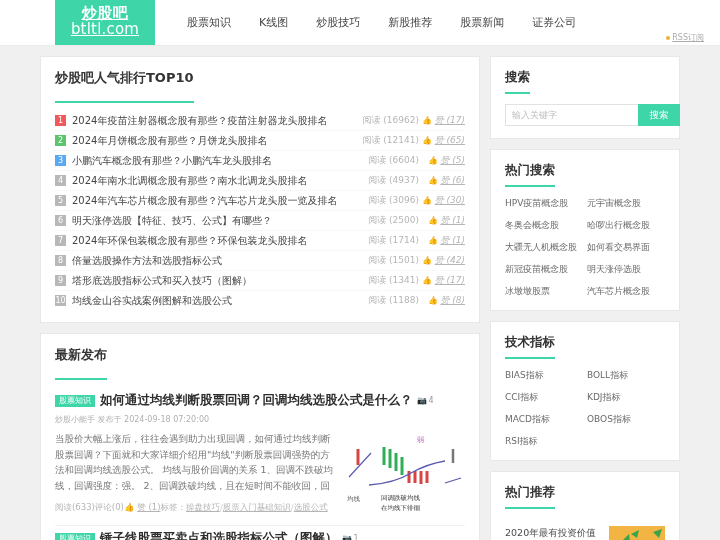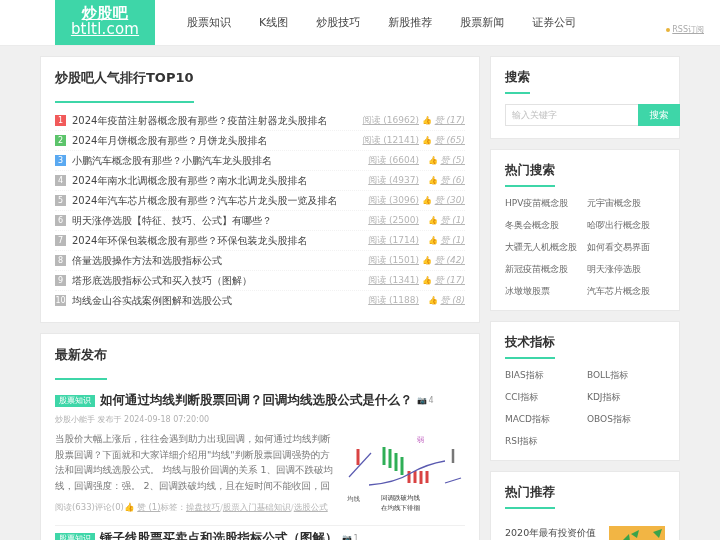--- a/index.html
+++ b/index.html
@@ -40,21 +40,21 @@
   .nav a {
     color: #444;
     font-size: 11px;
     text-decoration: none;
     padding: 0 14px;
     white-space: nowrap;
   }
   .rss {
     position: absolute;
     right: 16px;
-    top: 24px;
+    top: 32px;
     font-size: 8px;
     color: #aaa;
     display: flex;
     align-items: center;
     gap: 2px;
   }
   .rss-dot {
     width: 4px; height: 4px; border-radius: 50%;
     background: #e8b339; display: inline-block;
   }
@@ -113,21 +113,20 @@
     overflow: hidden;
     text-overflow: ellipsis;
     text-decoration: none;
   }
   .rank-meta {
     flex: none;
     color: #b5b5b5;
     font-size: 9px;
     width: 62px;
     text-align: right;
-    text-decoration: underline;
   }
   .rank-like {
     flex: none;
     color: #b5b5b5;
     font-size: 9px;
     width: 46px;
     text-align: right;
     display: flex; align-items: center; justify-content: flex-end; gap: 2px;
   }
   .rank-like u { text-decoration: underline; font-style: italic; }

